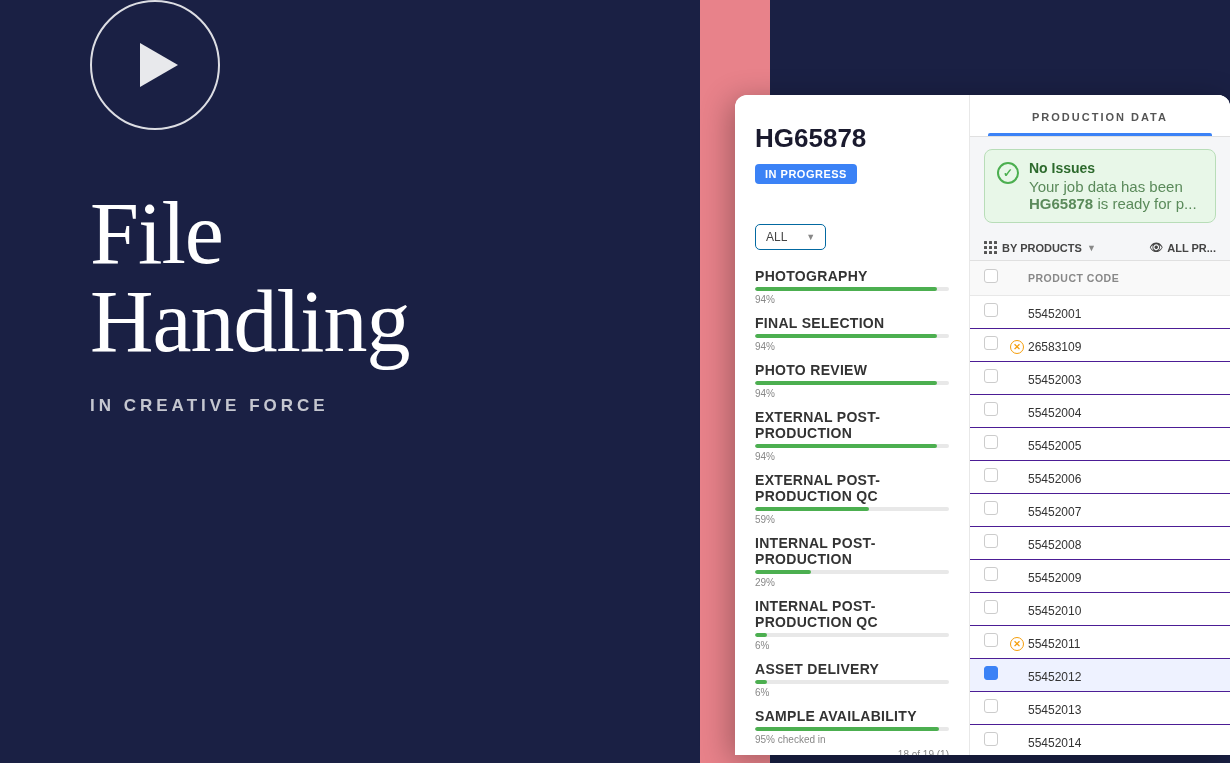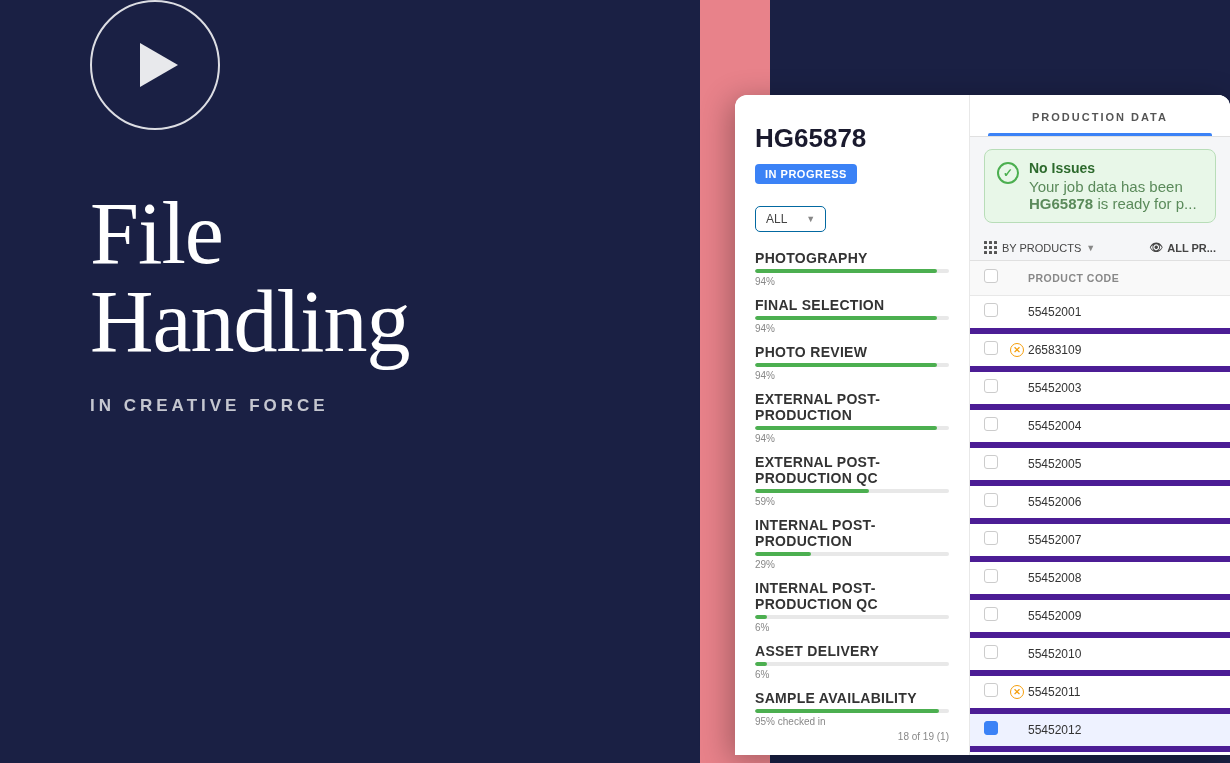--- a/index.html
+++ b/index.html
@@ -111,21 +111,21 @@
 
     .status-badge {
       display: inline-block;
       background: #3b82f6;
       color: #fff;
       font-size: 11px;
       font-weight: 700;
       padding: 4px 10px;
       border-radius: 4px;
       letter-spacing: 0.5px;
-      margin-bottom: 22px;
+      margin-bottom: 40px;
     }
 
     .filter-row {
       margin-bottom: 18px;
     }
 
     .filter-btn {
       display: inline-flex;
       align-items: center;
       gap: 19px;
@@ -275,21 +275,21 @@
       background: #f5f6f8;
       border-bottom: 1px solid #e0e0e0;
     }
 
     .by-products-btn {
       display: inline-flex;
       align-items: center;
       gap: 5px;
       font-size: 11px;
       color: #444;
-      font-weight: 400;
+      font-weight: 700;
       cursor: pointer;
     }
 
     .grid-icon {
       display: flex;
       flex-direction: column;
       gap: 2px;
     }
 
     .grid-icon span {
@@ -343,23 +343,23 @@
       font-size: 10.5px;
       font-weight: 700;
       color: #888;
       letter-spacing: 0.5px;
       text-transform: uppercase;
       flex: 1;
     }
 
     .table-row {
       display: flex;
-      align-items: center;
+      align-items: flex-end;
       padding: 7px 14px;
-      border-bottom: 6px solid #4c1d95;
+      border-bottom: 1px solid #4c1d95;
       cursor: pointer;
     }
 
     .table-row.highlighted {
       background: #eef2ff;
     }
 
     .row-checkbox {
       width: 22px;
       flex-shrink: 0;

